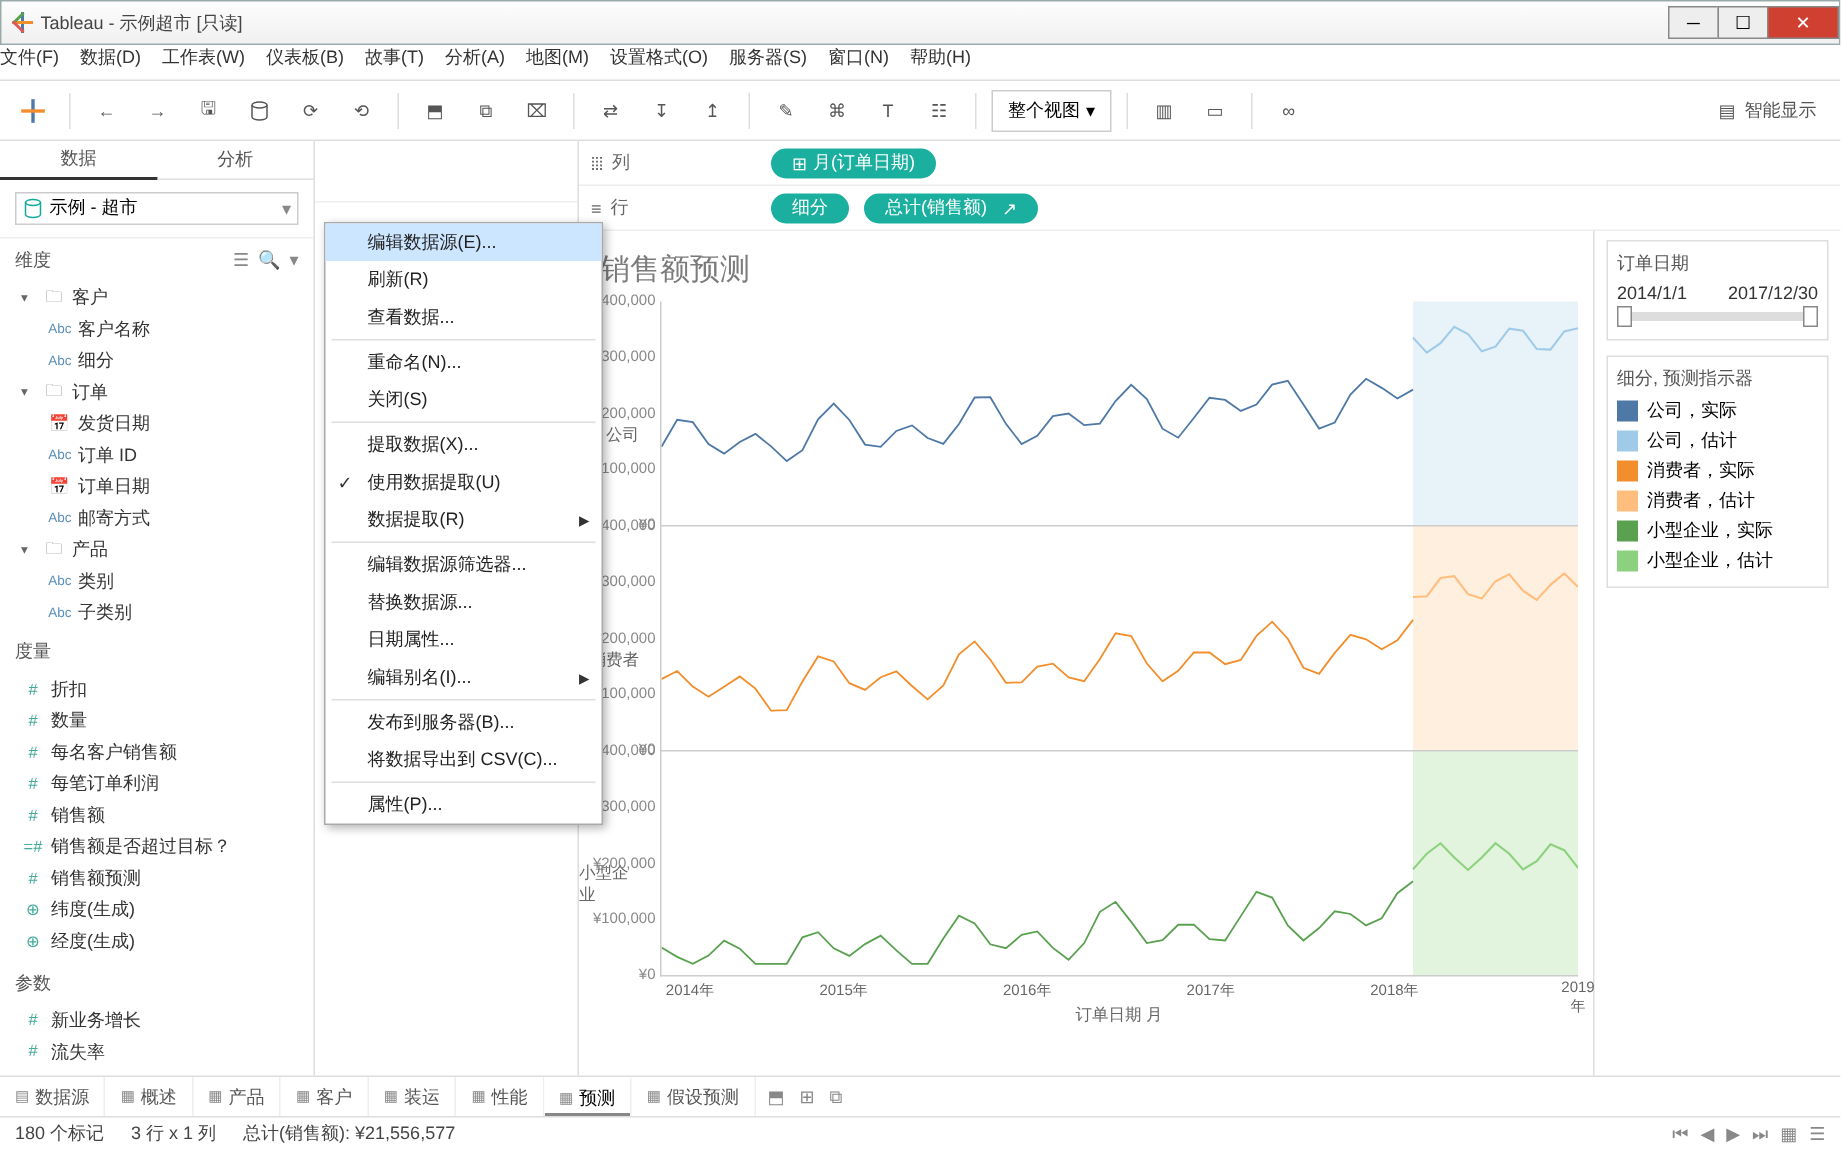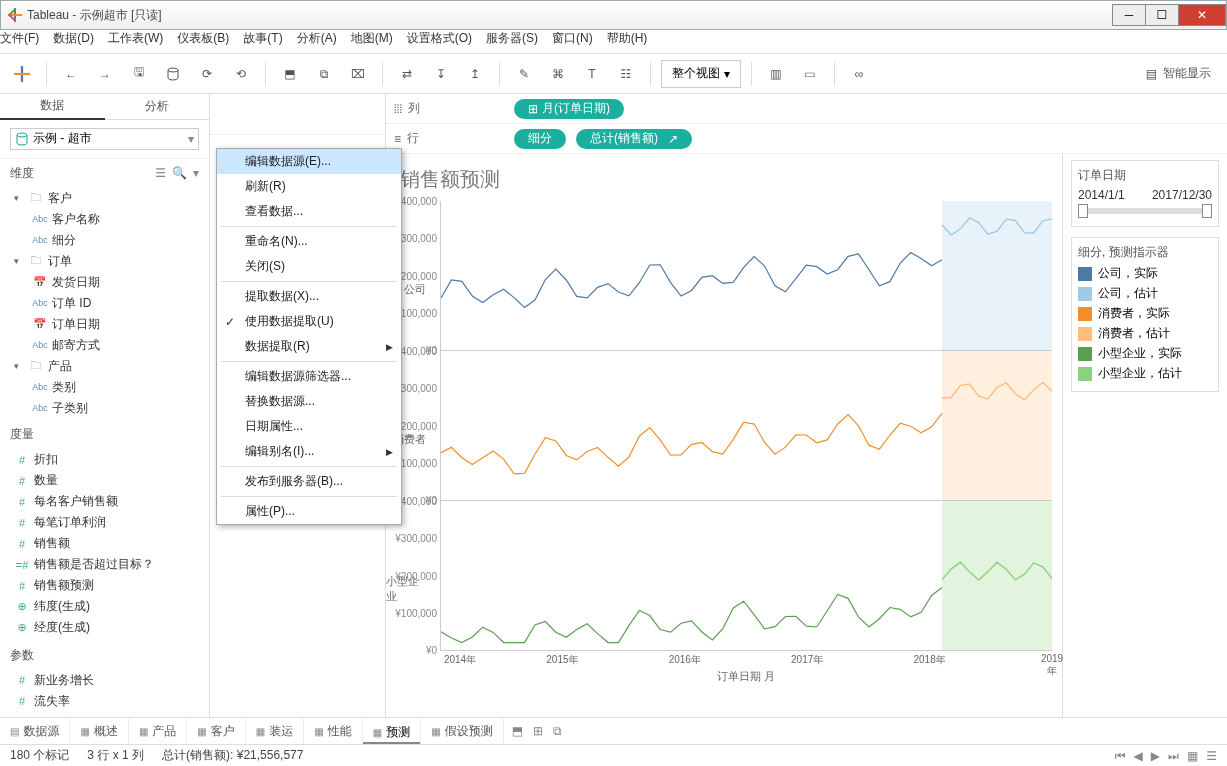--- a/index.html
+++ b/index.html
@@ -546,17 +546,20 @@
       <span>日期属性...</span>
     </div>
     <div class="ctx-item">
       <span>编辑别名(I)...</span>
       <span class="ctx-arrow">▶</span>
     </div>
     <div class="ctx-sep"></div>
     <div class="ctx-item">
       <span>发布到服务器(B)...</span>
     </div>
+    <div class="ctx-item">
+      <span>将数据导出到 CSV(C)...</span>
+    </div>
     <div class="ctx-sep"></div>
     <div class="ctx-item">
       <span>属性(P)...</span>
     </div>
   </div>
 
 </body></html>

